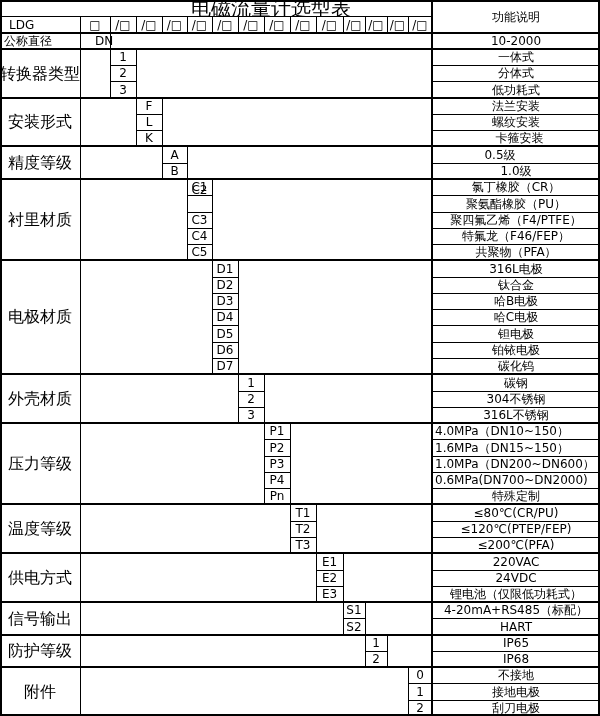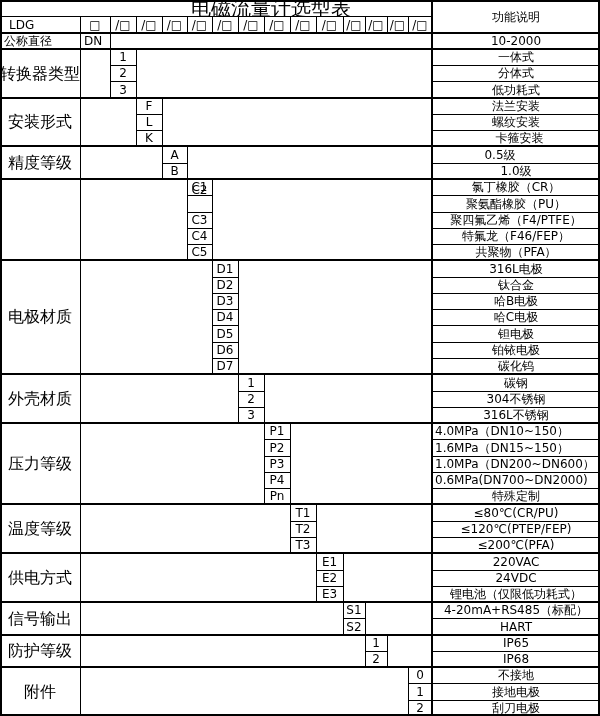--- a/index.html
+++ b/index.html
@@ -59,21 +59,21 @@
     <div class="line" style="left: 212px; top: 16px; width: 1px; height: 17px;"></div>
     <div class="line" style="left: 238px; top: 16px; width: 1px; height: 17px;"></div>
     <div class="line" style="left: 264px; top: 16px; width: 1px; height: 17px;"></div>
     <div class="line" style="left: 290px; top: 16px; width: 1px; height: 17px;"></div>
     <div class="line" style="left: 316px; top: 16px; width: 1px; height: 17px;"></div>
     <div class="line" style="left: 343px; top: 16px; width: 1px; height: 17px;"></div>
     <div class="line" style="left: 365px; top: 16px; width: 1px; height: 17px;"></div>
     <div class="line" style="left: 387px; top: 16px; width: 1px; height: 17px;"></div>
     <div class="line" style="left: 408px; top: 16px; width: 1px; height: 17px;"></div>
     <div class="cell left" style="left: 0px; top: 33px; width: 80px; height: 16px; padding-left: 4px;">公称直径</div>
-    <div class="cell left" style="left: 80px; top: 33px; width: 30px; height: 16px; padding-left: 4px;">DN</div>
+    <div class="cell left" style="left: 80px; top: 33px; width: 30px; height: 16px; padding-left: 15px;">DN</div>
     <div class="cell" style="left: 432px; top: 33px; width: 168px; height: 16px;">10-2000</div>
     <div class="line" style="left: 80px; top: 16px; width: 1px; height: 700px;"></div>
     <div class="line" style="left: 110px; top: 16px; width: 1px; height: 82px;"></div>
     <div class="line" style="left: 431px; top: 0px; width: 2px; height: 716px;"></div>
     <div class="line" style="left: 0px; top: 32px; width: 600px; height: 2px;"></div>
     <div class="line" style="left: 0px; top: 48px; width: 600px; height: 2px;"></div>
     <div class="line" style="left: 0px; top: 97px; width: 600px; height: 2px;"></div>
     <div class="line" style="left: 0px; top: 145px; width: 600px; height: 2px;"></div>
     <div class="line" style="left: 0px; top: 178px; width: 600px; height: 2px;"></div>
     <div class="line" style="left: 0px; top: 259px; width: 600px; height: 2px;"></div>
@@ -112,20 +112,21 @@
     <div class="line" style="left: 432px; top: 130px; width: 168px; height: 1px;"></div>
     <div class="cell sec-label" style="left: 0px; top: 146px; width: 80px; height: 33px;">精度等级</div>
     <div class="line" style="left: 162px; top: 146px; width: 1px; height: 33px;"></div>
     <div class="line" style="left: 187px; top: 146px; width: 1px; height: 33px;"></div>
     <div class="cell" style="left: 162px; top: 146px; width: 25px; height: 17px;">A</div>
     <div class="cell" style="left: 416px; top: 146px; width: 168px; height: 17px;">0.5级</div>
     <div class="cell" style="left: 162px; top: 163px; width: 25px; height: 16px;">B</div>
     <div class="cell" style="left: 432px; top: 163px; width: 168px; height: 16px;">1.0级</div>
     <div class="line" style="left: 162px; top: 163px; width: 25px; height: 1px;"></div>
     <div class="line" style="left: 432px; top: 163px; width: 168px; height: 1px;"></div>
+    <div class="cell sec-label" style="left: 0px; top: 179px; width: 80px; height: 81px;">衬里材质</div>
     <div class="line" style="left: 187px; top: 179px; width: 1px; height: 81px;"></div>
     <div class="line" style="left: 212px; top: 179px; width: 1px; height: 81px;"></div>
     <div class="cell" style="left: 187px; top: 179px; width: 25px; height: 16px;">C1</div>
     <div class="cell" style="left: 432px; top: 179px; width: 168px; height: 16px;">氯丁橡胶（CR）</div>
     <div class="cell" style="left: 187px; top: 181px; width: 25px; height: 17px;">C2</div>
     <div class="cell" style="left: 432px; top: 195px; width: 168px; height: 17px;">聚氨酯橡胶（PU）</div>
     <div class="line" style="left: 187px; top: 195px; width: 25px; height: 1px;"></div>
     <div class="line" style="left: 432px; top: 195px; width: 168px; height: 1px;"></div>
     <div class="cell" style="left: 187px; top: 212px; width: 25px; height: 16px;">C3</div>
     <div class="cell" style="left: 432px; top: 212px; width: 168px; height: 16px;">聚四氟乙烯（F4/PTFE）</div>

